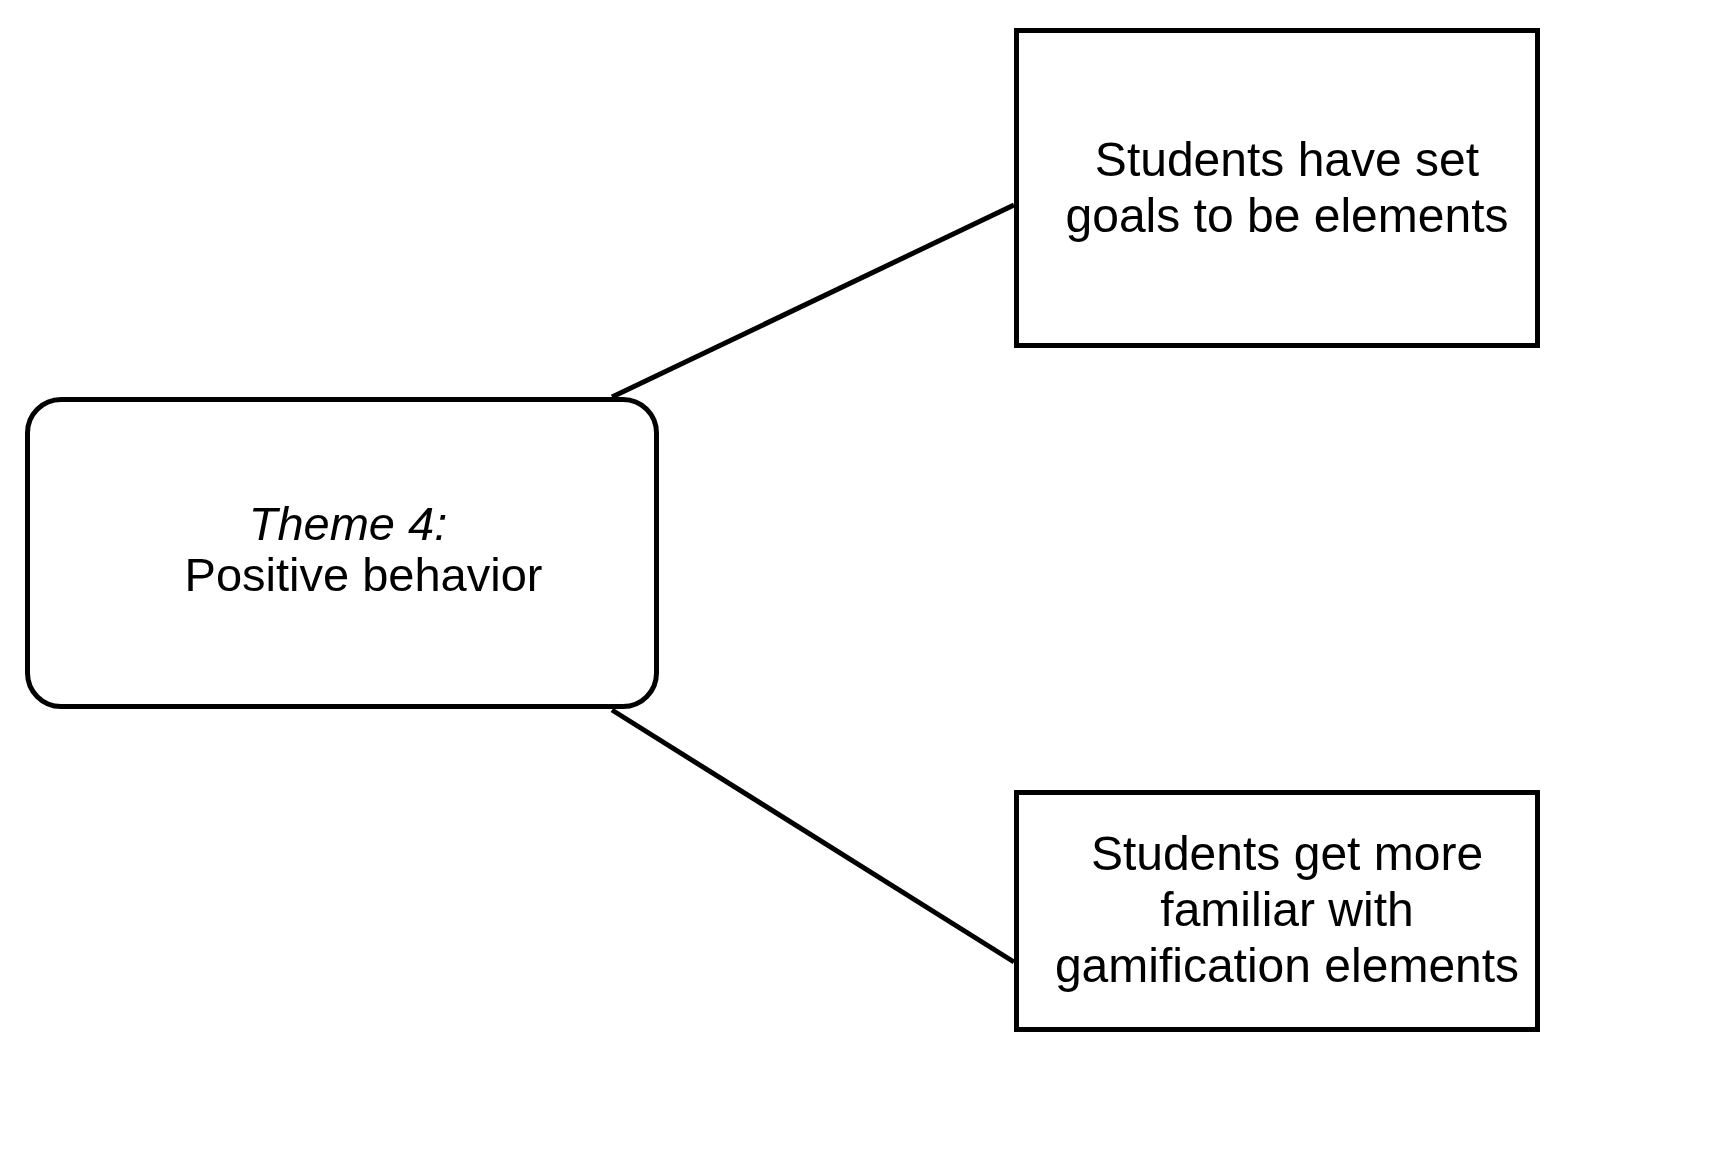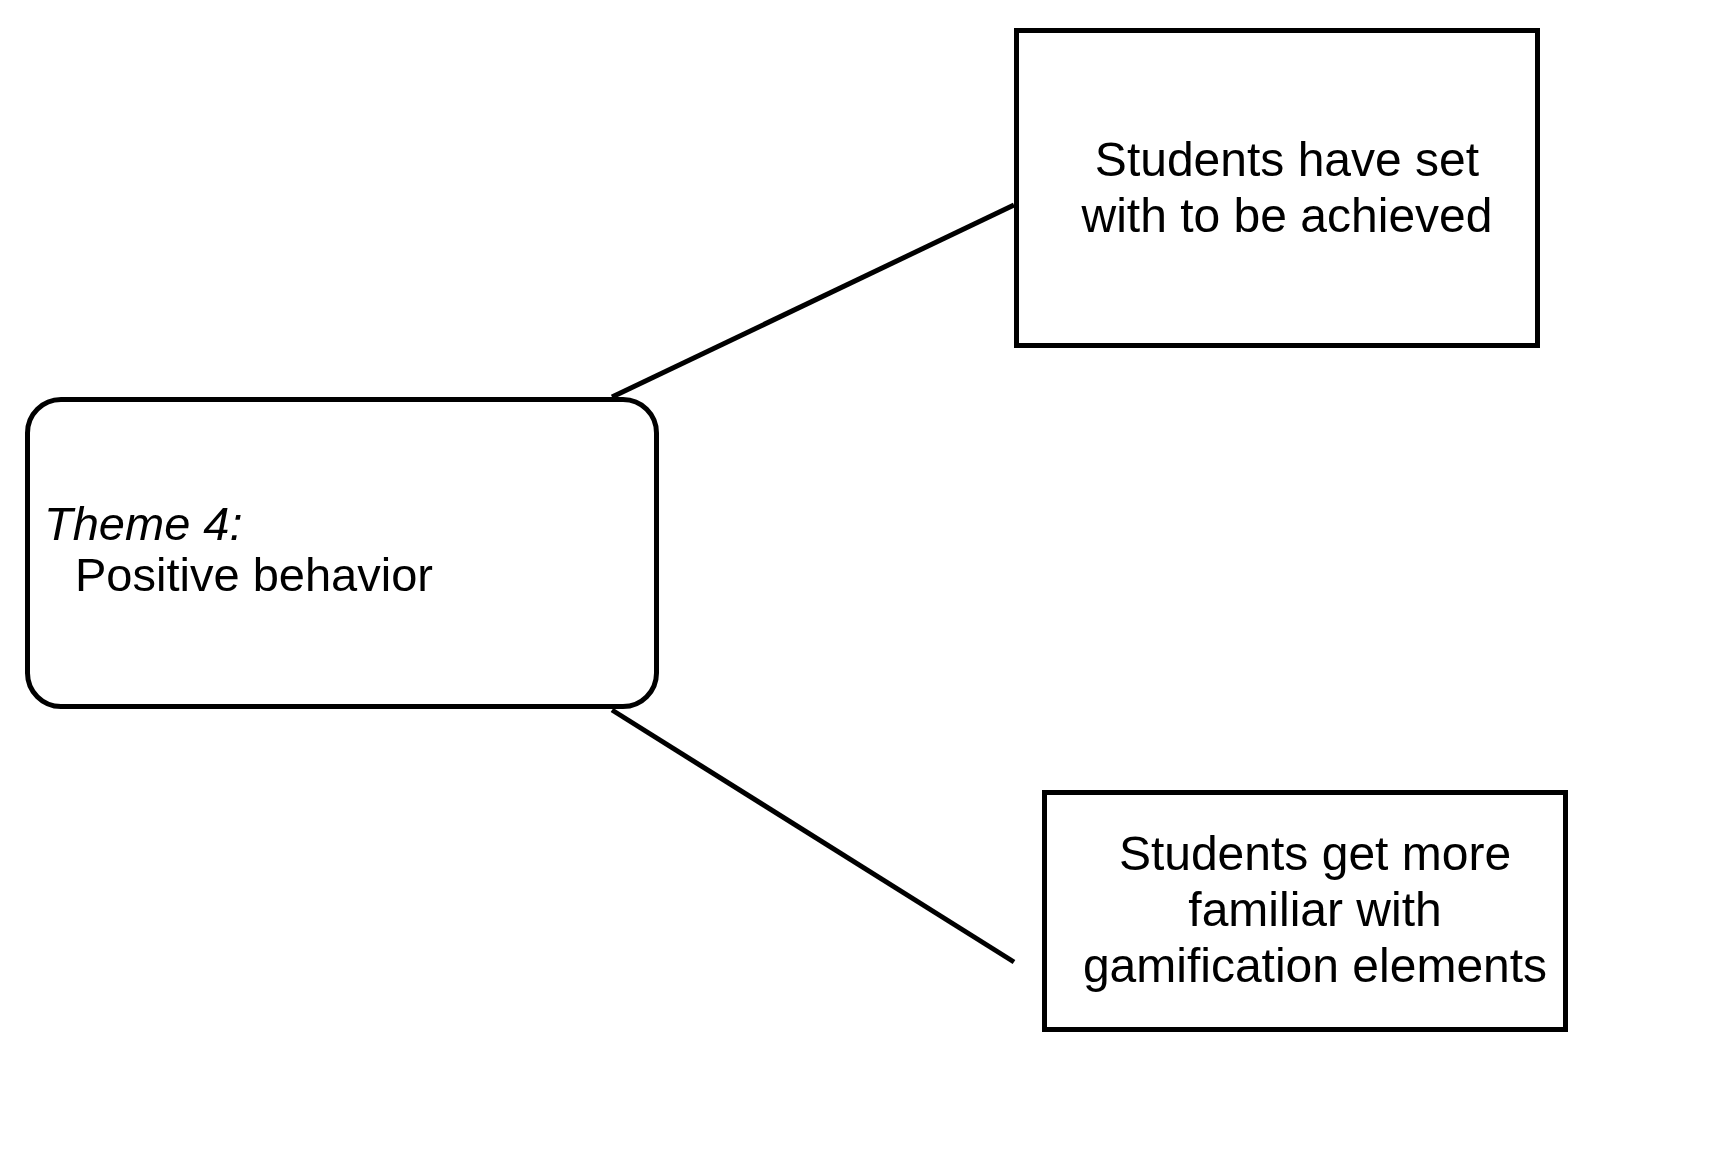--- a/index.html
+++ b/index.html
@@ -34,21 +34,21 @@
     left: 25px;
     top: 397px;
     width: 634px;
     height: 312px;
     box-sizing: border-box;
     border: 5px solid #000000;
     border-radius: 36px;
     background: #ffffff;
     display: flex;
     flex-direction: column;
-    align-items: flex-start;
+    align-items: center;
     justify-content: center;
     padding: 4px 2px 10px 14px;
     z-index: 2;
   }
   .theme-title {
     font-style: italic;
     font-size: 47px;
     line-height: 1.09;
     text-align: center;
     white-space: nowrap;
@@ -90,21 +90,20 @@
     left: 1014px;
     top: 28px;
     width: 526px;
     height: 320px;
   }
   #leaf-1 {
     left: 1014px;
     top: 790px;
     width: 526px;
     height: 242px;
-    margin-left: 28px;
   }
   #leaf-1 .leaf-text {
     line-height: 1.17;
     margin-top: -2px;
   }
 </style>
 </head>
 <body>
 
 <div id="canvas">
@@ -117,21 +116,21 @@
   <div class="theme-node">
     <div class="theme-title">Theme 4:</div>
     <div class="theme-body">
       <span class="tl">Positive behavior</span>
     </div>
   </div>
 
   <div class="leaf-node" id="leaf-0">
     <div class="leaf-text">
       <span class="tl">Students have set</span>
-      <span class="tl">with to be achieved</span>
+      <span class="tl">goals to be elements</span>
     </div>
   </div>
 
   <div class="leaf-node" id="leaf-1">
     <div class="leaf-text">
       <span class="tl">Students get more</span>
       <span class="tl">familiar with</span>
       <span class="tl">gamification elements</span>
     </div>
   </div>

